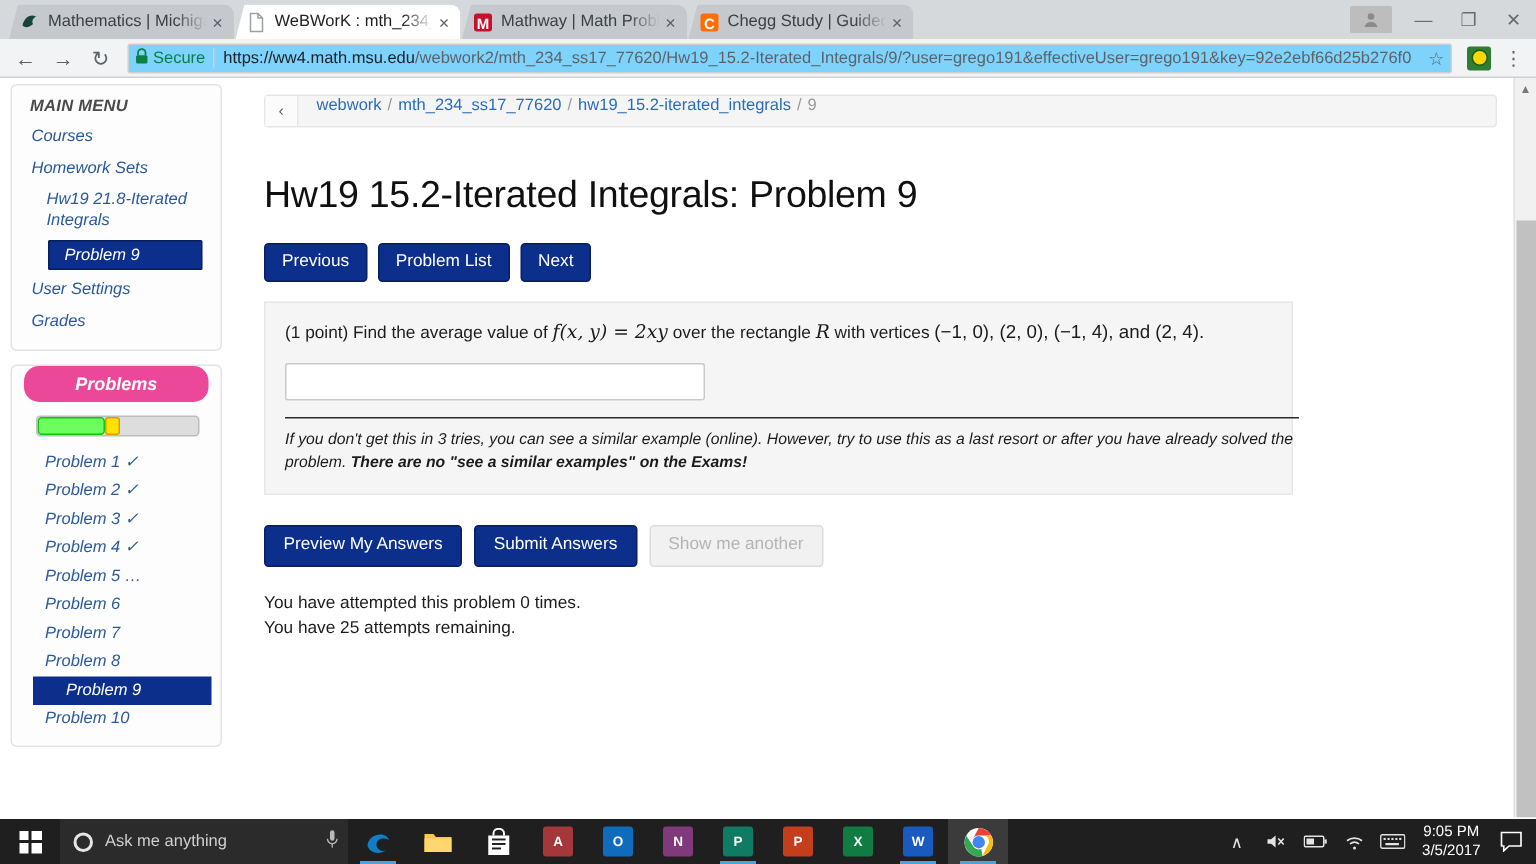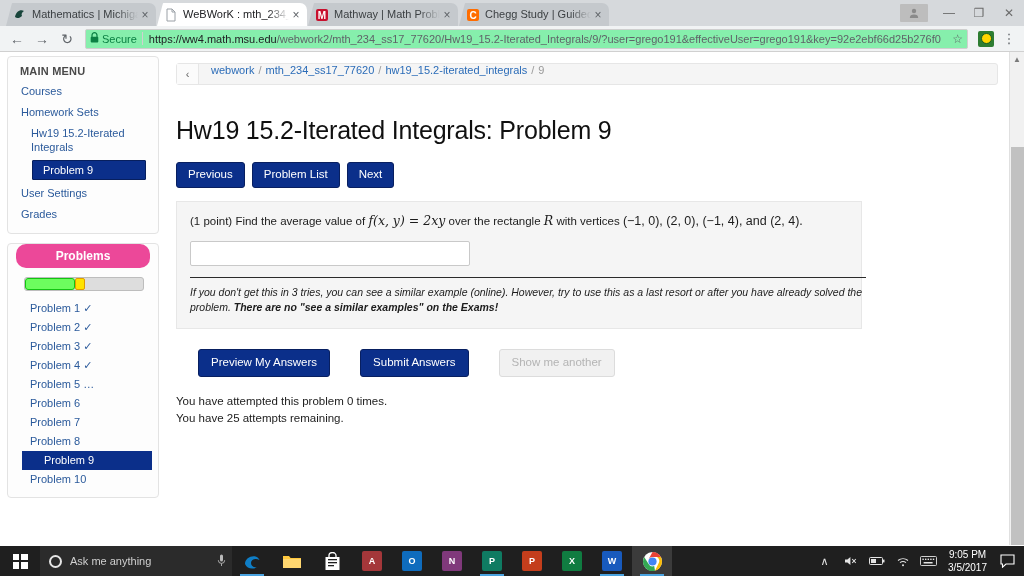--- a/index.html
+++ b/index.html
@@ -43,21 +43,21 @@
             font-size: 12px; color: #6b6b6b; }
   .wc-btn.avatar { background: #bdbdbd; width: 28px; height: 18px; margin-right: 6px; border-radius: 1px; }
 
   .toolbar {
     height: 26px; background: #f1f3f4; display: flex; align-items: center;
     padding: 0 6px; gap: 3px; border-bottom: 1px solid #d0d0d0;
   }
   .tb-icon { width: 22px; height: 22px; display: flex; align-items: center; justify-content: center;
              color: #5f6368; font-size: 14px; }
   .omnibox {
-    flex: 1 1 auto; height: 20px; background: #86efac; border: 1px solid #cfcfcf;
+    flex: 1 1 auto; height: 20px; background: #7dd3fc; border: 1px solid #cfcfcf;
     border-radius: 2px; display: flex; align-items: center; padding: 0 4px;
     font-size: 11px; overflow: hidden; margin: 0 4px;
   }
   .lock { color: #0b8043; font-size: 9px; margin-right: 3px; }
   .secure-label { color: #0b8043; font-size: 11px; margin-right: 5px; }
   .omni-sep { width: 1px; height: 13px; background: #d0d0d0; margin-right: 6px; }
   .url { color: #5f6368; font-size: 11px; white-space: nowrap; flex: 1 1 auto; overflow: hidden; }
   .url b { color: #202124; font-weight: normal; }
   .star { color: #5f6368; font-size: 12px; padding-left: 3px; }
   .ext-icon { width: 16px; height: 16px; background: #2e7d32; border-radius: 2px;
@@ -67,21 +67,21 @@
 
   
   .viewport { position: relative; width: 1024px; height: 493px; background: #fff; overflow: hidden; }
   .scrollbar { position: absolute; right: 0; top: 0; width: 15px; height: 493px; background: #f1f1f1; border-left: 1px solid #e0e0e0; }
   .sb-arrow { height: 14px; display:flex; align-items:center; justify-content:center; color:#7a7a7a; font-size:8px; }
   .sb-thumb { position: absolute; left: 1px; width: 13px; top: 95px; height: 398px; background: #c1c1c1; }
 
   .page { position: absolute; left: 0; top: 0; width: 1009px; height: 493px; }
 
   
-  .sidebar { position: absolute; left: 7px; top: 4px; width: 152px; }
+  .sidebar { position: absolute; left: 7px; top: 4px; width: 141px; font-style: italic; }
   .sb-panel { background: #fdfdfd; border: 1px solid #e3e3e3; border-radius: 4px; padding: 6px 0 8px 0; }
   .sb-head { font-size: 11px; font-weight: bold; color: #4a4a4a; padding: 2px 0 4px 12px; letter-spacing: 0.2px; }
   .sb-link { font-size: 11px; color: #2b5a9b; padding: 3px 0 3px 13px; line-height: 15px; }
   .sb-link.sub { padding-left: 23px; line-height: 14px; }
   .sb-current { background: #0b2f8a; color: #ffffff; font-size: 11px; padding: 3px 0 3px 10px;
                 margin: 3px 12px 3px 24px; border: 1px solid #071f5e; border-radius: 1px; }
 
   .probs-panel { margin-top: 9px; background: #fdfdfd; border: 1px solid #e3e3e3; border-radius: 4px; padding: 0 0 8px 0; }
   .probs-title { background: #ec4899; color: #fff; font-weight: bold; font-size: 12px;
                  text-align: center; padding: 5px 0; border-radius: 10px; margin: 0 8px 9px 8px; }
@@ -125,21 +125,21 @@
   .mathn { font-family: Liberation Sans, sans-serif; font-size: 12.5px; }
   .ans-input {
     margin-top: 12px; width: 280px; height: 25px; background: #ffffff;
     border: 1px solid #c9c9c9; border-radius: 2px;
   }
   .hr { margin-top: 11px; border-top: 1px solid #2b2b2b; width: 676px; }
   .note { margin-top: 7px; font-size: 10.5px; font-style: italic; color: #1c1c1c; line-height: 15px; width: 672px; }
   .note b { font-weight: bold; }
 
   .actions { display: flex; align-items: center; gap: 8px; margin-top: 20px; }
-  .btn.big { font-size: 11.5px; padding: 6px 12px 7px 12px; margin-left: 22px; }
+  .btn.big { font-size: 11.5px; padding: 6px 12px 7px 12px; }
 
   .attempts { margin-top: 16px; font-size: 11.5px; color: #1c1c1c; line-height: 17px; }
 
   
   .taskbar { position: absolute; left: 0; top: 546px; width: 1024px; height: 30px; background: #1f1f1f;
              display: flex; align-items: center; }
   .start { width: 40px; height: 30px; display: flex; align-items: center; justify-content: center; }
   .winlogo { width: 15px; height: 15px; display: grid; grid-template-columns: 1fr 1fr; grid-template-rows: 1fr 1fr; gap: 2px; }
   .winlogo i { background: #ffffff; display: block; }
   .searchbox { width: 192px; height: 30px; background: #2b2b2b; display: flex; align-items: center;
@@ -244,21 +244,21 @@
   </div>
 
   <div class="viewport">
     <div class="page">
 
       <div class="sidebar">
         <div class="sb-panel">
           <div class="sb-head">MAIN MENU</div>
           <div class="sb-link">Courses</div>
           <div class="sb-link">Homework Sets</div>
-          <div class="sb-link sub">Hw19 15.2-Iterated Integrals</div>
+          <div class="sb-link sub">Hw19 21.8-Iterated Integrals</div>
           <div class="sb-current">Problem 9</div>
           <div class="sb-link">User Settings</div>
           <div class="sb-link">Grades</div>
         </div>
 
         <div class="probs-panel">
           <div class="probs-title">Problems</div>
           <div class="progress">
             <div class="pg-green"></div>
             <div class="pg-yellow"></div>

